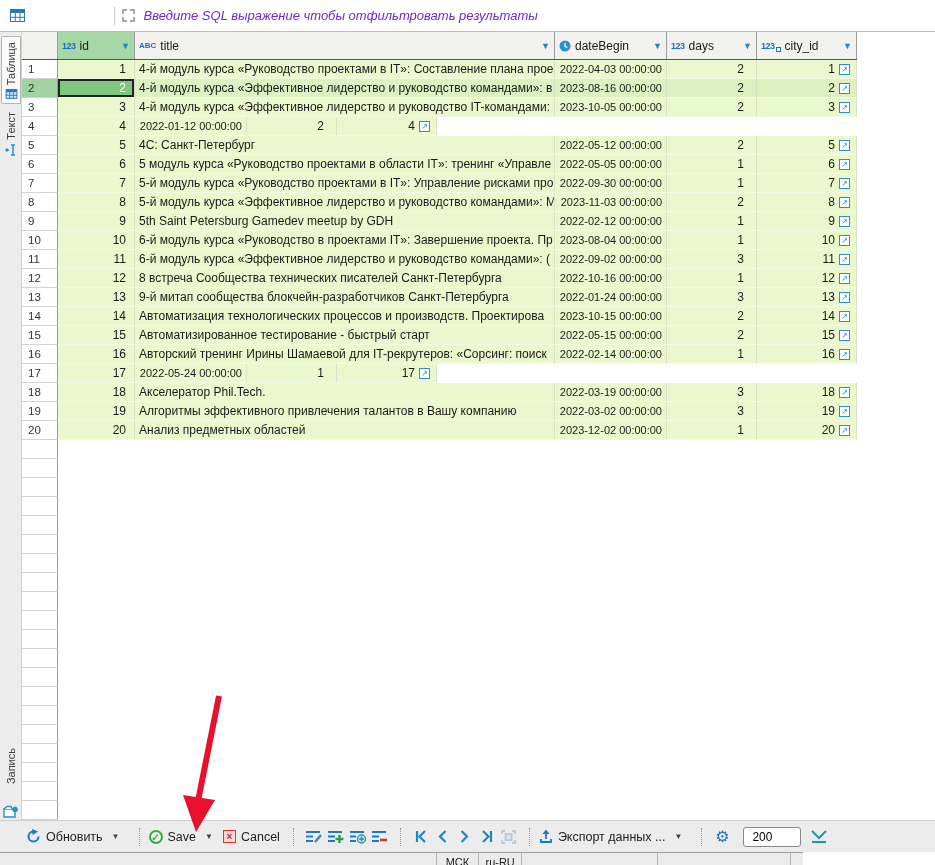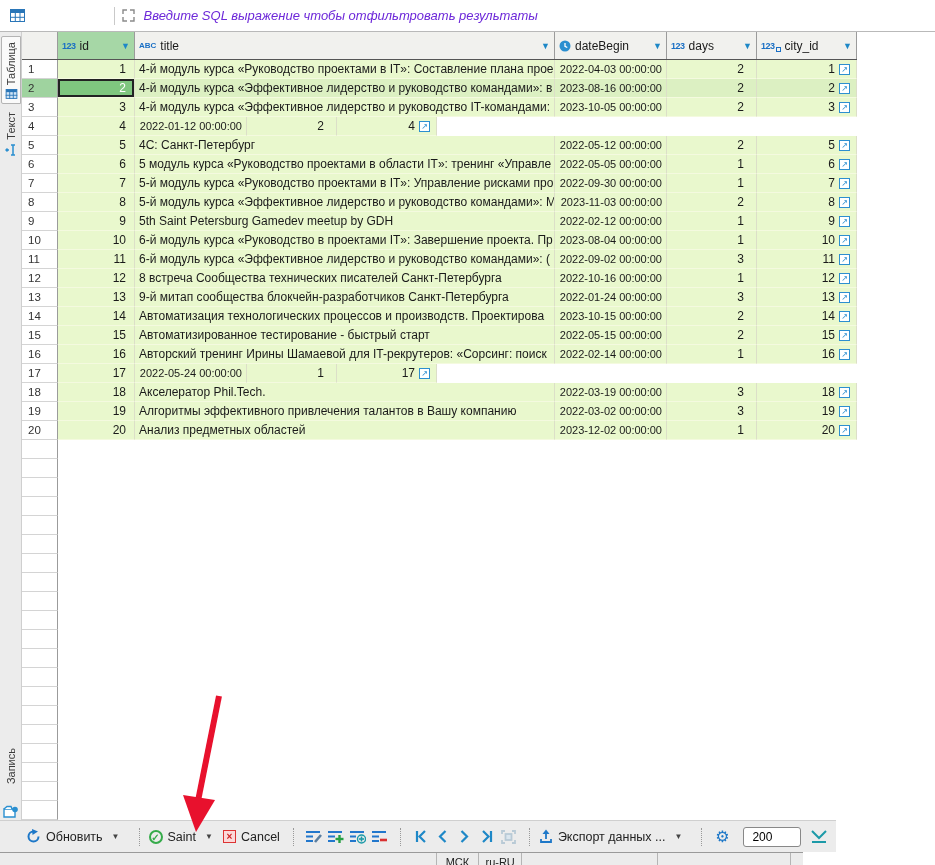--- a/index.html
+++ b/index.html
@@ -52,21 +52,21 @@
   .c-days { width:90px; text-align:right; padding-right:12px; }
   .c-city { width:100px; text-align:right; padding-right:6px; }
   .grid-row.selected .gcell { background:#dcf0c2; }
   .grid-row.selected .c-gutter { background:#9fd39f; }
   .grid-row.selected .c-id { background:#7fc67f; color:#fff; box-shadow:inset 0 0 0 2px #222; }
   .fk-icon { display:inline-block; width:11px; height:11px; border:1px solid #2d8fd0; color:#2d8fd0;
     font-size:8px; line-height:9px; text-align:center; margin-left:4px; vertical-align:1px; background:#fff; }
   .empty-gutter-cell { width:36px; height:19px; background:#fff; border-right:1px solid #9b9b9b; border-bottom:1px solid #d4d4d4; }
 
   
-  .toolbar { position:absolute; left:0; top:820px; width:836px; height:32px; background:#ececec;
+  .toolbar { position:absolute; left:0; top:820px; width:935px; height:32px; background:#ececec;
     border-top:1px solid #cfcfcf; display:flex; align-items:center; padding-left:26px; font-size:12.5px; }
   .tb-btn { display:flex; align-items:center; gap:5px; color:#222; margin-right:4px; }
   .caret { color:#444; font-size:8px; margin:0 6px 0 4px; }
   .tb-sep { width:1px; height:18px; border-left:1px dotted #999; margin:0 9px; }
   .save-circle { width:14px; height:14px; border:2px solid #35ab4a; border-radius:50%; color:#35ab4a;
     font-size:10px; line-height:11px; text-align:center; font-weight:700; }
   .cancel-sq { width:13px; height:13px; border:1px solid #d33; background:#fbd9d9; color:#c22;
     font-size:10px; line-height:11px; text-align:center; font-weight:700; }
   .fetch-input { width:58px; height:20px; border:1px solid #888; border-radius:3px; padding-left:8px;
     font-size:12px; font-family:"Liberation Sans",sans-serif; margin-left:10px; }
@@ -367,21 +367,21 @@
       <svg width="15" height="15" viewBox="0 0 15 15">
         <path d="M12.5 7.5 A5 5 0 1 1 7.5 2.5" stroke="#1e78c8" stroke-width="2" fill="none"></path>
         <polygon points="6,0 12,2.5 6.5,6" fill="#1e78c8"></polygon>
       </svg>
       <span>Обновить</span>
       <span class="caret">▼</span>
     </div>
     <div class="tb-sep"></div>
     <div class="tb-btn">
       <span class="save-circle">✓</span>
-      <span>Saint</span>
+      <span>Save</span>
       <span class="caret">▼</span>
     </div>
     <div class="tb-btn">
       <span class="cancel-sq">×</span>
       <span>Cancel</span>
     </div>
     <div class="tb-sep"></div>
     <span class="icon-btn">
       <svg width="17" height="15" viewBox="0 0 17 15">
         <g stroke="#2277cc" stroke-width="2">

